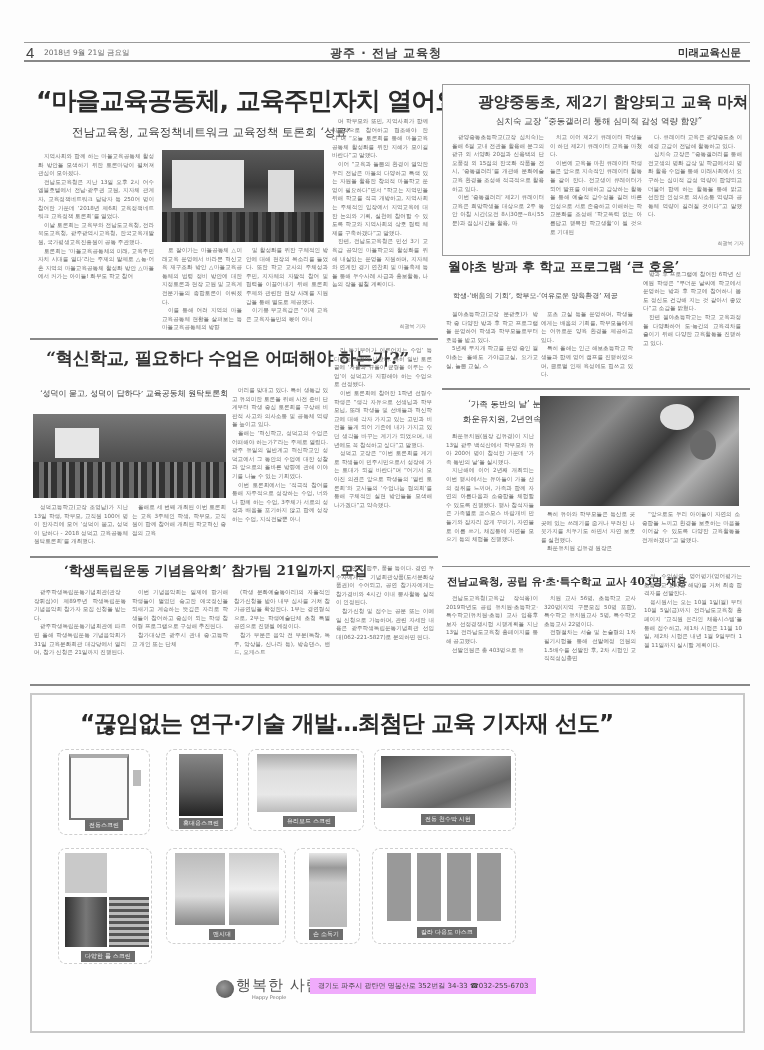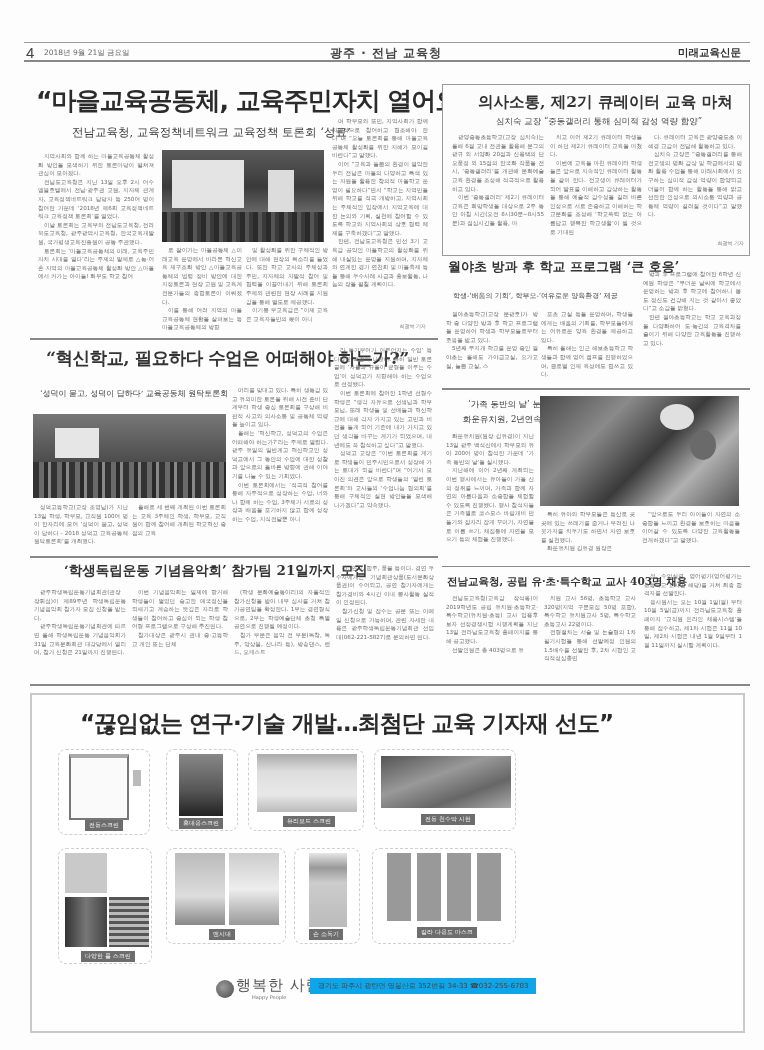--- a/index.html
+++ b/index.html
@@ -30,21 +30,21 @@
   .rule { height: 1px; background: #8a8a8a; }
   .rule-thick { height: 2px; background: #888; }
   .ad-outer { left: 30px; top: 693px; width: 715px; height: 340px; border: 2px solid #c9c9c9; background: #fefefe; }
   .ad-title { left: 80px; top: 708px; font-size: 23px; font-weight: bold; color: #2a2a2a; letter-spacing: -1px; white-space: nowrap; }
   .prod { position: absolute; border: 1px dashed #cfcfcf; border-radius: 8px; background: #fff; }
   .prod-label { position: absolute; background: #6d6d6d; color: #f2f2f2; font-size: 6px; padding: 1px 4px; white-space: nowrap; }
   .pimg { position: absolute; }
   .logo-circle { width: 18px; height: 18px; border-radius: 50%; background: radial-gradient(circle at 40% 40%, #9a9a9a, #4a4a4a); }
   .company { font-size: 15px; color: #555; letter-spacing: 1px; white-space: nowrap; }
   .company-en { font-size: 5px; color: #777; }
-  .addr-bar { background: #0ea5e9; color: #444; font-size: 7px; padding: 3px 8px; white-space: nowrap; }
+  .addr-bar { background: #f0abfc; color: #444; font-size: 7px; padding: 3px 8px; white-space: nowrap; }
 </style>
 </head>
 <body>
 
 <div class="abs hdr-line-top"></div>
 <div class="abs page-num">4</div>
 <div class="abs pub-date">2018년 9월 21일 금요일</div>
 <div class="abs section-name">광주 · 전남 교육청</div>
 <div class="abs paper-name">미래교육신문</div>
 <div class="abs hdr-line-bot"></div>
@@ -76,21 +76,21 @@
 <div class="abs col" style="left:332px; top:117px; width:96px; height:210px;">
   <p>며 학부모와 또민, 지역사회가 함께 자발적으로 참여하고 협조해야 한다”며 “오늘 토론회를 통해 마을교육공동체 활성화를 위한 지혜가 모이길 바란다”고 말했다.</p>
   <p>이어 “교육과 돌봄의 환경이 열악한 우리 전남은 마을의 다양하고 특색 있는 자원을 활용한 창의적 마을학교 운영이 필요하다”면서 “학교는 지역민을 위해 학교를 적극 개방하고, 지역사회는 주체적인 입장에서 지역교육에 대한 논의와 기획, 실천에 참여할 수 있도록 학교와 지역사회의 상호 협력 체제를 구축하겠다”고 말했다.</p>
   <p>한편, 전남도교육청은 민선 3기 교육감 공약인 마을학교의 활성화를 위해 내실있는 운영을 지원하며, 지자체와 연계한 경기 연찬회 및 마을축제 등을 통해 우수사례 사급과 홍보활동, 나눔의 장을 펼칠 계획이다.</p>
 </div>
 <div class="abs byline" style="left:380px; top:323px; width:46px;">최광복 기자</div>
 
 <div class="abs rule-thick" style="left:30px; top:338px; width:408px;"></div>
 
 <div class="abs box" style="left:442px; top:84px; width:308px; height:172px;"></div>
-<div class="abs serif" style="left:478px; top:92px; font-size:15.5px; font-weight:bold; color:#333; white-space:nowrap;">의사소통, 제2기 큐레이터 교육 마쳐</div>
+<div class="abs serif" style="left:478px; top:92px; font-size:15.5px; font-weight:bold; color:#333; white-space:nowrap;">광양중동초, 제2기 함양되고 교육 마쳐</div>
 <div class="abs serif" style="left:496px; top:116px; font-size:8.5px; color:#444; white-space:nowrap;">심치숙 교장 “중동갤러리 통해 심미적 감성 역량 함양”</div>
 <div class="abs col" style="left:452px; top:133px; width:92px; height:118px;">
   <p>광양중동초등학교(교장 심치숙)는 올해 6월 교내 전관을 활용해 문그의 광규 외 서양화 20점과 신용택의 단오풍정 외 15점의 한국화 작품을 전시, ‘중동갤러리’를 개관해 문화예술교육 환경을 조성해 적극적으로 활용하고 있다.</p>
   <p>이번 ‘중동갤러리’ 제2기 큐레이터 교육은 희망학생을 대상으로 2주 동안 아침 시간(오전 8시30분~8시55분)과 점심시간을 활용, 마</p>
 </div>
 <div class="abs col" style="left:550px; top:133px; width:92px; height:118px;">
   <p>치고 이어 제2기 큐레이터 학생들이 하던 제2기 큐레이터 교육을 마쳤다.</p>
   <p>이번에 교육을 마친 큐레이터 학생들은 앞으로 지속적인 큐레이터 활동을 같이 한다. 전교생이 큐레이터가 되어 발표를 이해하고 감상하는 활동을 통해 예술적 감수성을 길러 바른 인성으로 서로 존중하고 이해하는 학교문화를 조성해 ‘학교폭력 없는 아름답고 행복한 학교생활’이 될 것으로 기대된</p>
 </div>
 <div class="abs col" style="left:648px; top:133px; width:94px; height:110px;">

